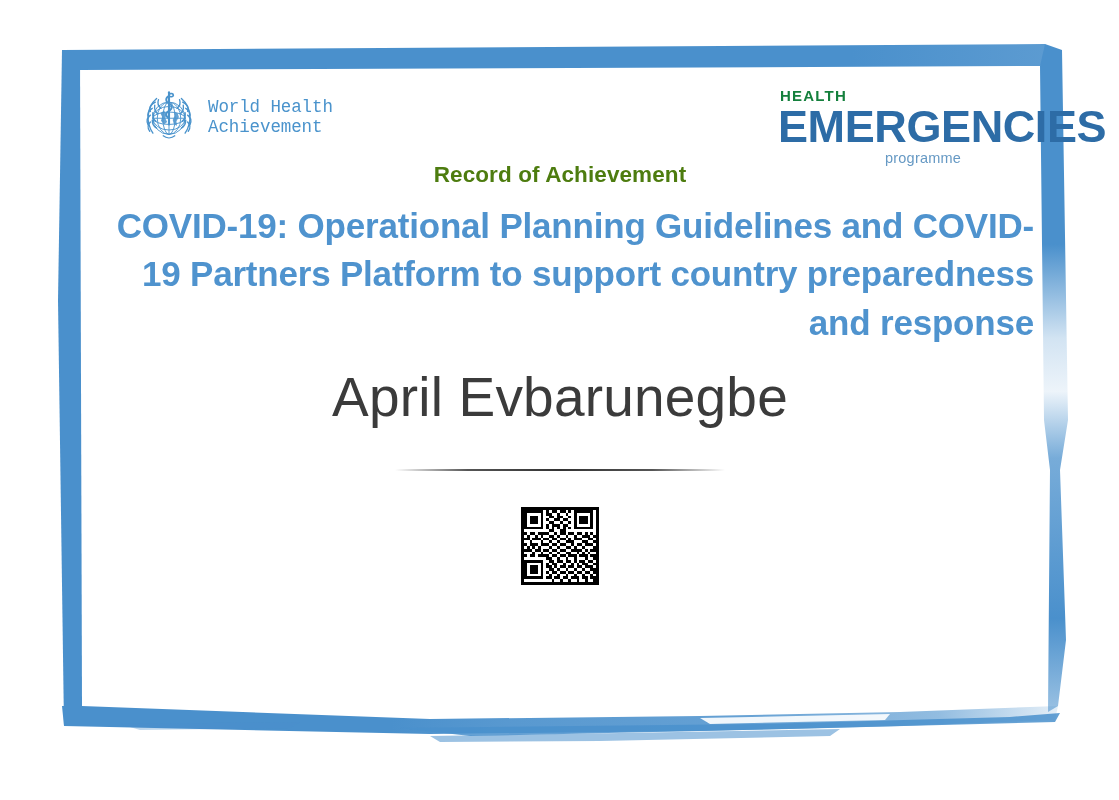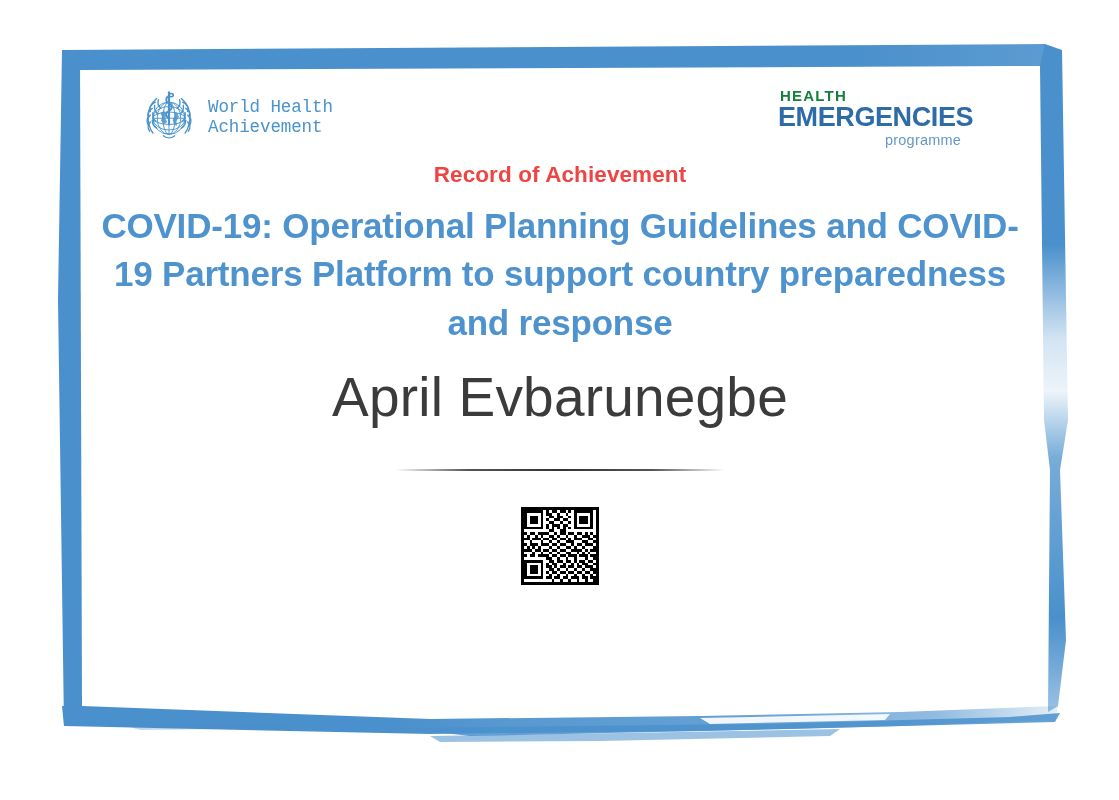--- a/index.html
+++ b/index.html
@@ -74,21 +74,21 @@
   }
   #he-health {
     font-size: 15px;
     font-weight: bold;
     letter-spacing: 1.2px;
     color: #15803d;
     line-height: 1;
     margin-left: 2px;
   }
   #he-emergencies {
-    font-size: 27px;
+    font-size: 45px;
     font-weight: bold;
     letter-spacing: -0.4px;
     color: #2d6ca6;
     line-height: 1.02;
     margin-top: 1px;
     white-space: nowrap;
   }
   #he-programme {
     font-size: 14.5px;
     color: #6699c4;
@@ -98,27 +98,27 @@
     margin-right: 17px;
     letter-spacing: 0.2px;
   }
 
   
   #record-label {
     margin-top: 20px;
     text-align: center;
     font-size: 22.5px;
     font-weight: bold;
-    color: #ef4444;
+    color: #4d7c0f;
     letter-spacing: 0.1px;
   }
 
   #course-title {
     margin-top: 14px;
-    text-align: center;
+    text-align: right;
     font-size: 35px;
     font-weight: bold;
     color: #4f93ce;
     line-height: 1.38;
     letter-spacing: -0.2px;
     padding: 0 6px;
   }
 
   #recipient-name {
     margin-top: 22px;

